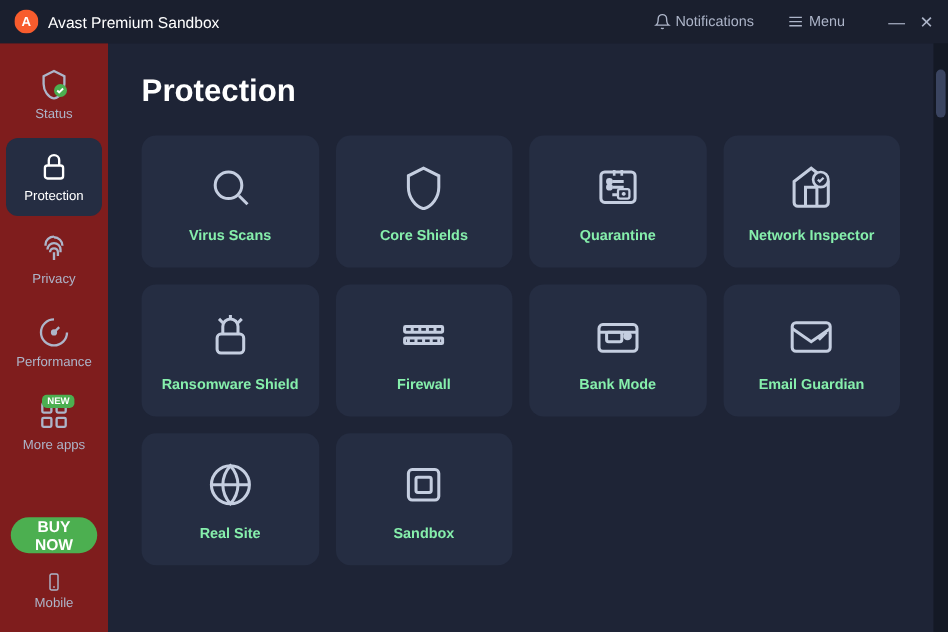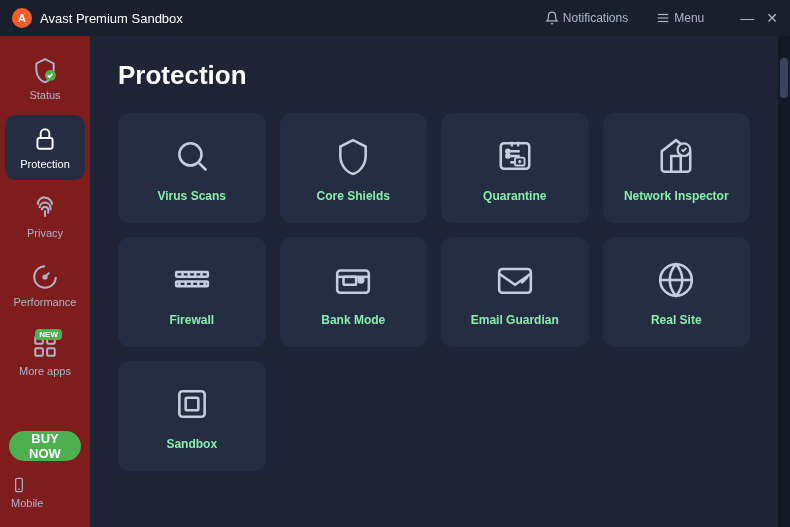--- a/index.html
+++ b/index.html
@@ -113,20 +113,21 @@
       padding: 0 18px;
       font-size: 13px;
       font-weight: 700;
       cursor: pointer;
       margin: 8px 0;
       width: 72px;
     }
     .sidebar-mobile {
       display: flex;
       flex-direction: column;
+      align-items: center;
       width: 80px;
       padding: 8px 6px;
       cursor: pointer;
     }
     .sidebar-mobile-label {
       color: #adb5c9;
       font-size: 11px;
       margin-top: 4px;
     }
     
@@ -367,20 +368,30 @@
           <svg width="38" height="38" viewBox="0 0 24 24" fill="none" stroke="#c5cee0" stroke-width="1.6">
             <path d="M3 9l9-7 9 7v11a2 2 0 0 1-2 2H5a2 2 0 0 1-2-2z"></path>
             <path d="M9 22V12h6v10"></path>
             <circle cx="17" cy="8" r="4" fill="#252d42" stroke="#c5cee0" stroke-width="1.4"></circle>
             <path d="M15.5 8l1 1 2-2" stroke="#c5cee0" stroke-width="1.2"></path>
           </svg>
         </div>
         <span class="card-label">Network Inspector</span>
       </div>
 
+      <div class="card">
+        <div class="card-icon">
+          <svg width="38" height="38" viewBox="0 0 24 24" fill="none" stroke="#c5cee0" stroke-width="1.6">
+            <rect x="5" y="11" width="14" height="10" rx="2"></rect>
+            <path d="M8 11V7a4 4 0 0 1 8 0v4"></path>
+            <path d="M8 5l-2-2M16 5l2-2M12 3V1"></path>
+          </svg>
+        </div>
+        <span class="card-label">Ransomware Shield</span>
+      </div>
 
       <div class="card">
         <div class="card-icon">
           <svg width="38" height="38" viewBox="0 0 24 24" fill="none" stroke="#c5cee0" stroke-width="1.6">
             <rect x="2" y="7" width="20" height="3" rx="0.5"></rect>
             <rect x="2" y="13" width="20" height="3" rx="0.5"></rect>
             <line x1="6" y1="7" x2="6" y2="10"></line>
               <line x1="10" y1="7" x2="10" y2="10"></line>
               <line x1="14" y1="7" x2="14" y2="10"></line>
               <line x1="18" y1="7" x2="18" y2="10"></line>

